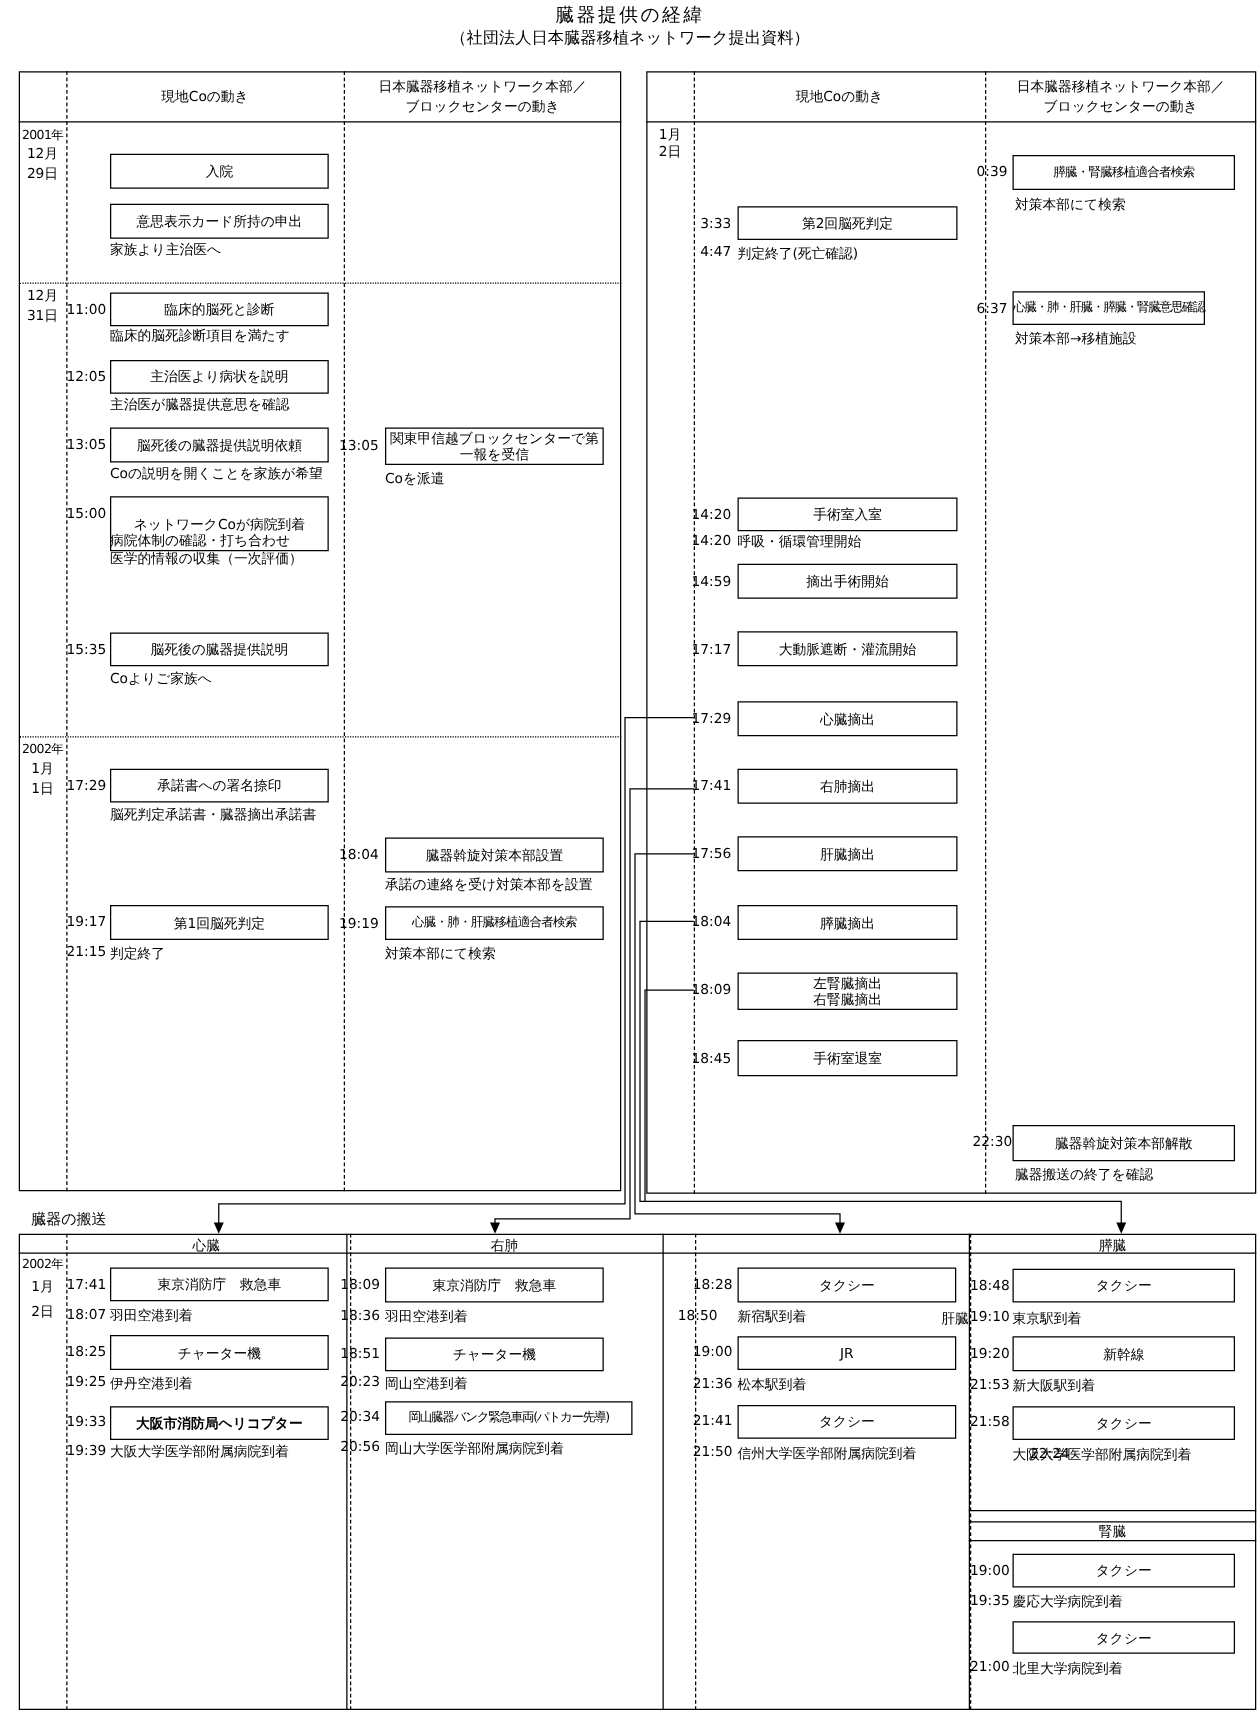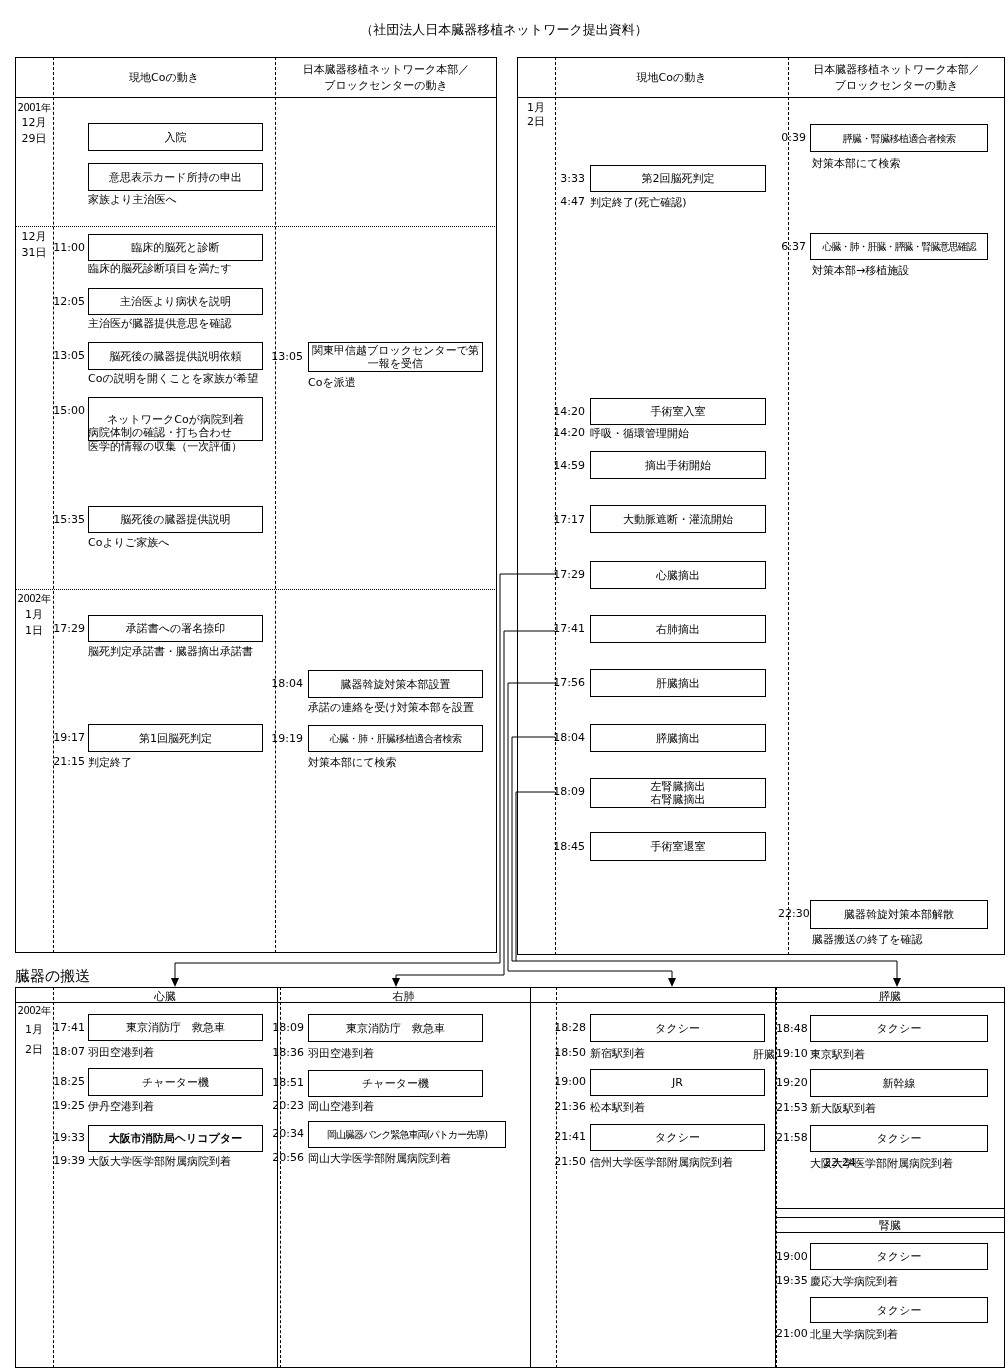--- a/index.html
+++ b/index.html
@@ -18,20 +18,21 @@
   .sm{font-size:10px;letter-spacing:-0.6px;white-space:nowrap;}
   .xs{font-size:10px;letter-spacing:-1px;white-space:nowrap;}
   .title{position:absolute;left:0;width:1008px;text-align:center;letter-spacing:2px;}
   svg.wires{position:absolute;left:0;top:0;pointer-events:none;}
 </style>
 </head>
 <body>
 
 <div id="page">
 
+  <div class="title" style="top:3px;font-size:15px;">臓器提供の経緯</div>
   <div class="title" style="top:21px;font-size:13px;letter-spacing:0;">（社団法人日本臓器移植ネットワーク提出資料）</div>
 
   <div class="panel" style="left:15px;top:57px;width:482px;height:896px;"></div>
   <div class="hline" style="left:15px;top:97px;width:482px;"></div>
   <div class="vdash" style="left:53px;top:57px;height:896px;"></div>
   <div class="vdash" style="left:275px;top:57px;height:896px;"></div>
   <div class="hdot" style="left:15px;top:226px;width:482px;"></div>
   <div class="hdot" style="left:15px;top:589px;width:482px;"></div>
 
   <div class="ctr" style="left:53px;top:70px;width:222px;">現地Coの動き</div>
@@ -186,32 +187,32 @@
       <span>手術室退室</span>
     </div>
 
   <div class="time" style="left:778px;top:131px;width:28px;">0:39</div>
   <div class="box" style="left:810px;top:124px;width:178px;height:28px;">
       <span class="sm">膵臓・腎臓移植適合者検索</span>
     </div>
   <div class="note" style="left:812px;top:156px;">対策本部にて検索</div>
 
   <div class="time" style="left:778px;top:240px;width:28px;">6:37</div>
-  <div class="box" style="left:810px;top:233px;width:178px;height:27px;">
+  <div class="box" style="left:810px;top:233px;width:154px;height:27px;">
       <span class="xs">心臓・肺・肝臓・膵臓・腎臓意思確認</span>
     </div>
   <div class="note" style="left:812px;top:263px;">対策本部→移植施設</div>
 
   <div class="time" style="left:778px;top:907px;width:28px;">22:30</div>
   <div class="box" style="left:810px;top:900px;width:178px;height:29px;">
       <span>臓器斡旋対策本部解散</span>
     </div>
   <div class="note" style="left:812px;top:932px;">臓器搬送の終了を確認</div>
 
-  <div class="note" style="left:15px;top:967px;font-size:15px;">臓器の搬送</div>
+  <div class="note" style="left:25px;top:967px;font-size:12px;">臓器の搬送</div>
 
   <div class="panel" style="left:15px;top:987px;width:990px;height:381px;"></div>
   <div class="hline" style="left:15px;top:1002px;width:990px;"></div>
   <div class="hline" style="left:277px;top:987px;width:0;height:381px;border-top:none;border-left:1px solid #000;position:absolute;"></div>
   <div class="hline" style="left:530px;top:987px;width:0;height:381px;border-top:none;border-left:1px solid #000;position:absolute;"></div>
   <div class="hline" style="left:775px;top:987px;width:0;height:381px;border-top:none;border-left:1px solid #000;position:absolute;"></div>
   <div class="vdash" style="left:53px;top:987px;height:381px;"></div>
   <div class="vdash" style="left:280px;top:987px;height:381px;"></div>
   <div class="vdash" style="left:556px;top:987px;height:381px;"></div>
   <div class="vdash" style="left:776px;top:987px;height:381px;"></div>
@@ -264,21 +265,21 @@
   <div class="box" style="left:308px;top:1121px;width:198px;height:27px;">
       <span class="xs">岡山臓器バンク緊急車両(パトカー先導)</span>
     </div>
   <div class="time" style="left:272px;top:1151px;width:32px;">20:56</div>
   <div class="note" style="left:308px;top:1151px;">岡山大学医学部附属病院到着</div>
 
   <div class="time" style="left:552px;top:1021px;width:34px;">18:28</div>
   <div class="box" style="left:590px;top:1014px;width:175px;height:28px;">
       <span>タクシー</span>
     </div>
-  <div class="time" style="left:552px;top:1046px;width:34px;">18:50</div>
+  <div class="time" style="left:540px;top:1046px;width:34px;">18:50</div>
   <div class="note" style="left:590px;top:1046px;">新宿駅到着</div>
 
   <div class="time" style="left:552px;top:1075px;width:34px;">19:00</div>
   <div class="box" style="left:590px;top:1069px;width:175px;height:27px;">
       <span>JR</span>
     </div>
   <div class="time" style="left:552px;top:1100px;width:34px;">21:36</div>
   <div class="note" style="left:590px;top:1100px;">松本駅到着</div>
 
   <div class="time" style="left:552px;top:1130px;width:34px;">21:41</div>

